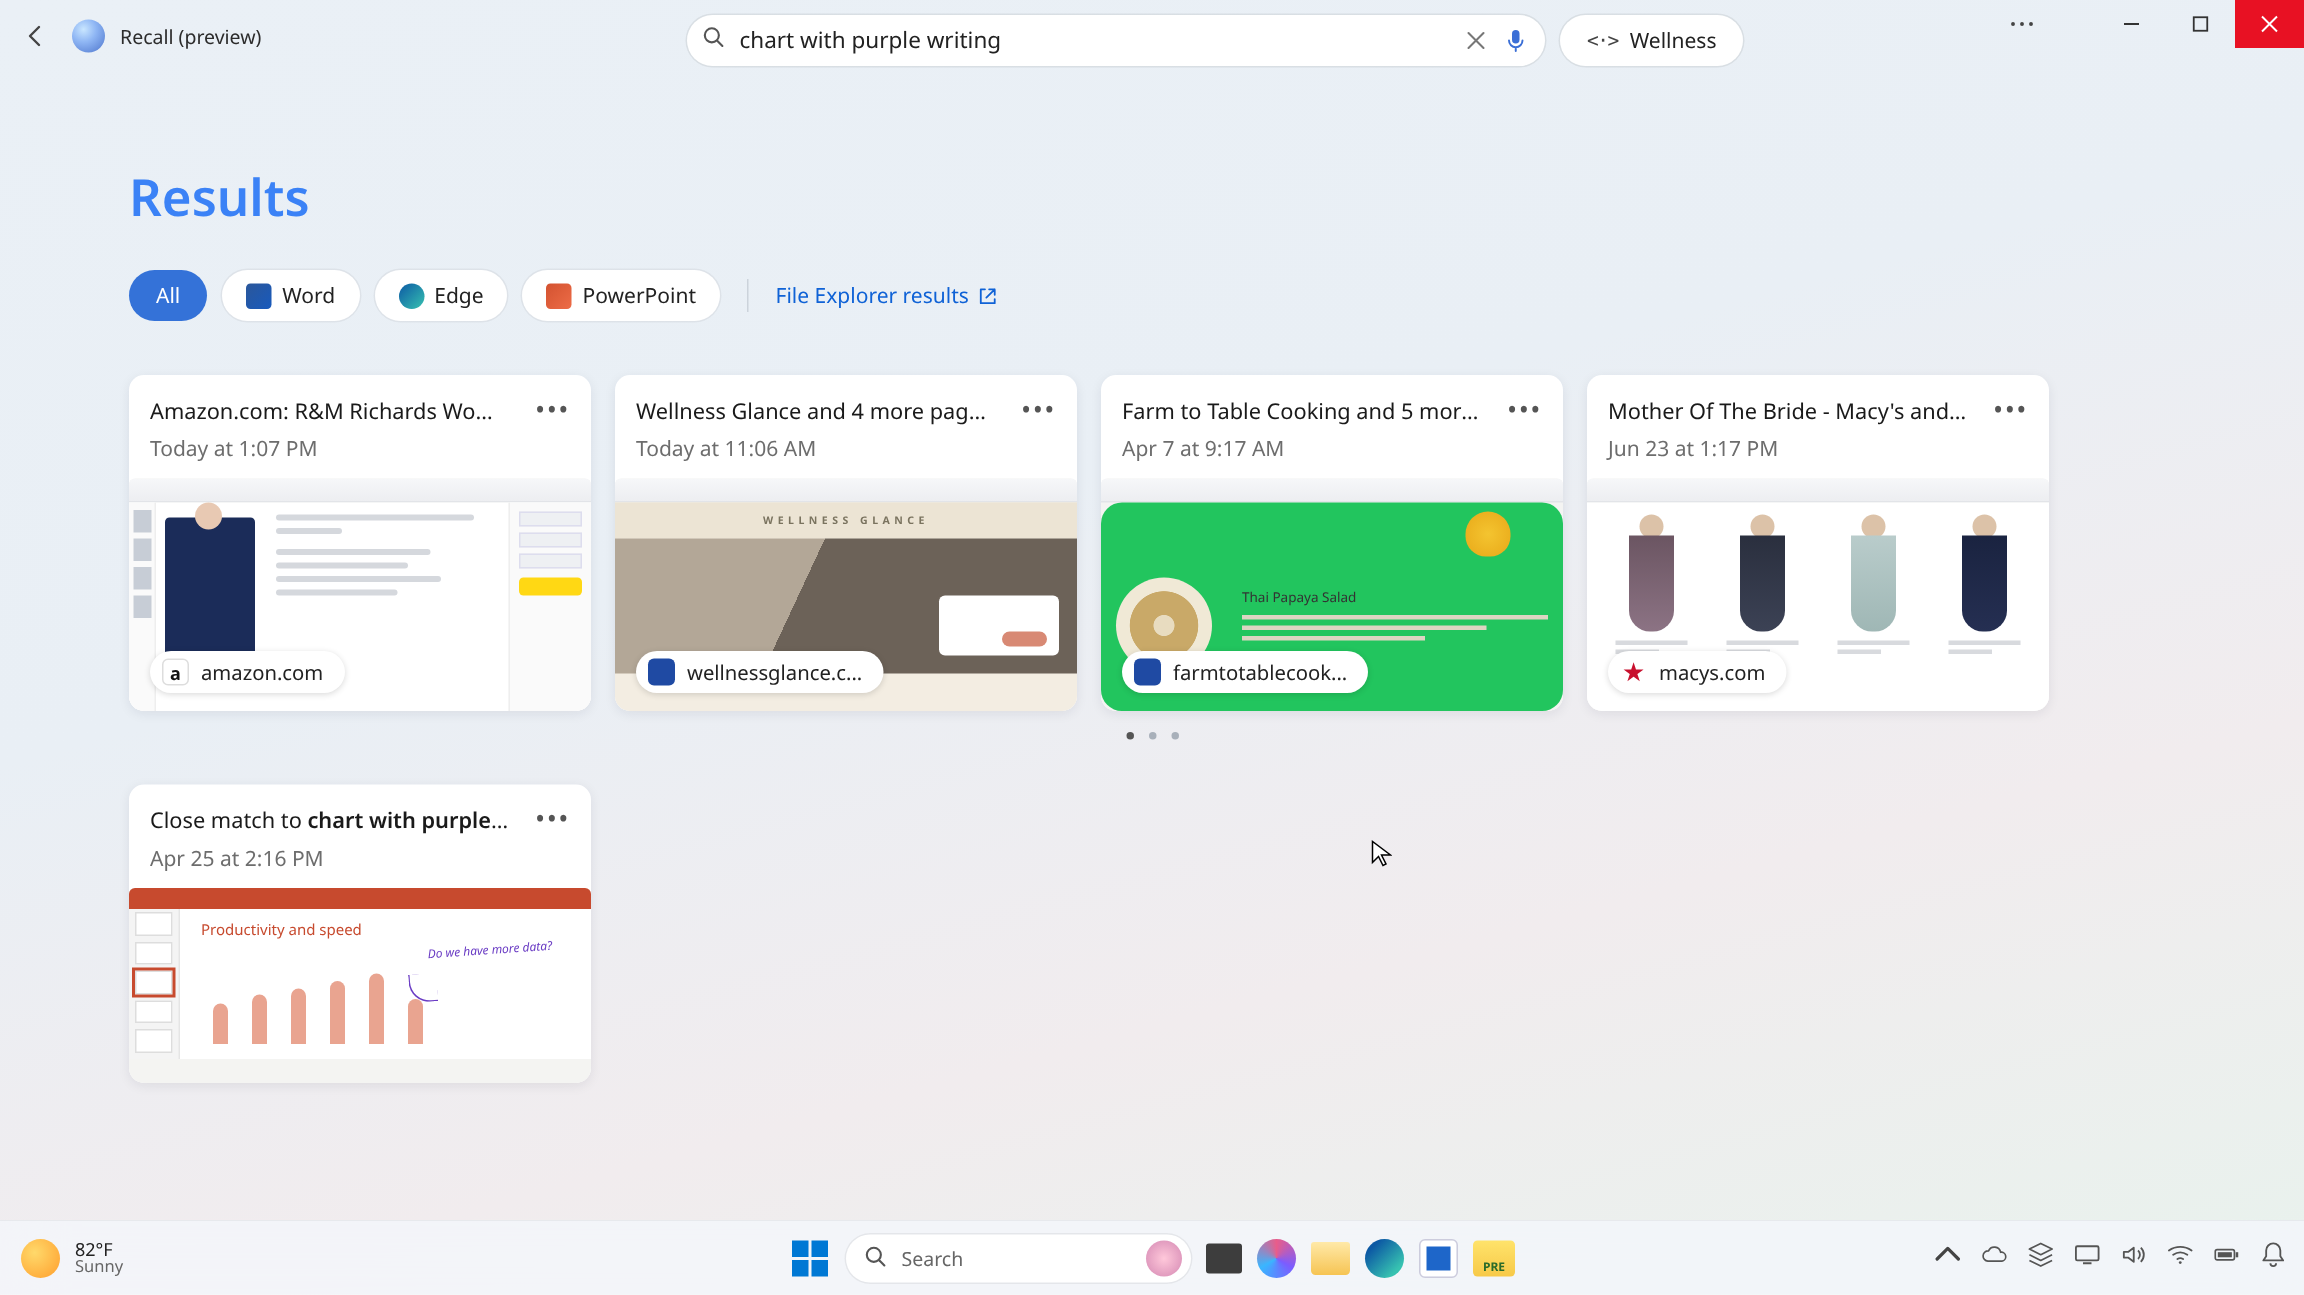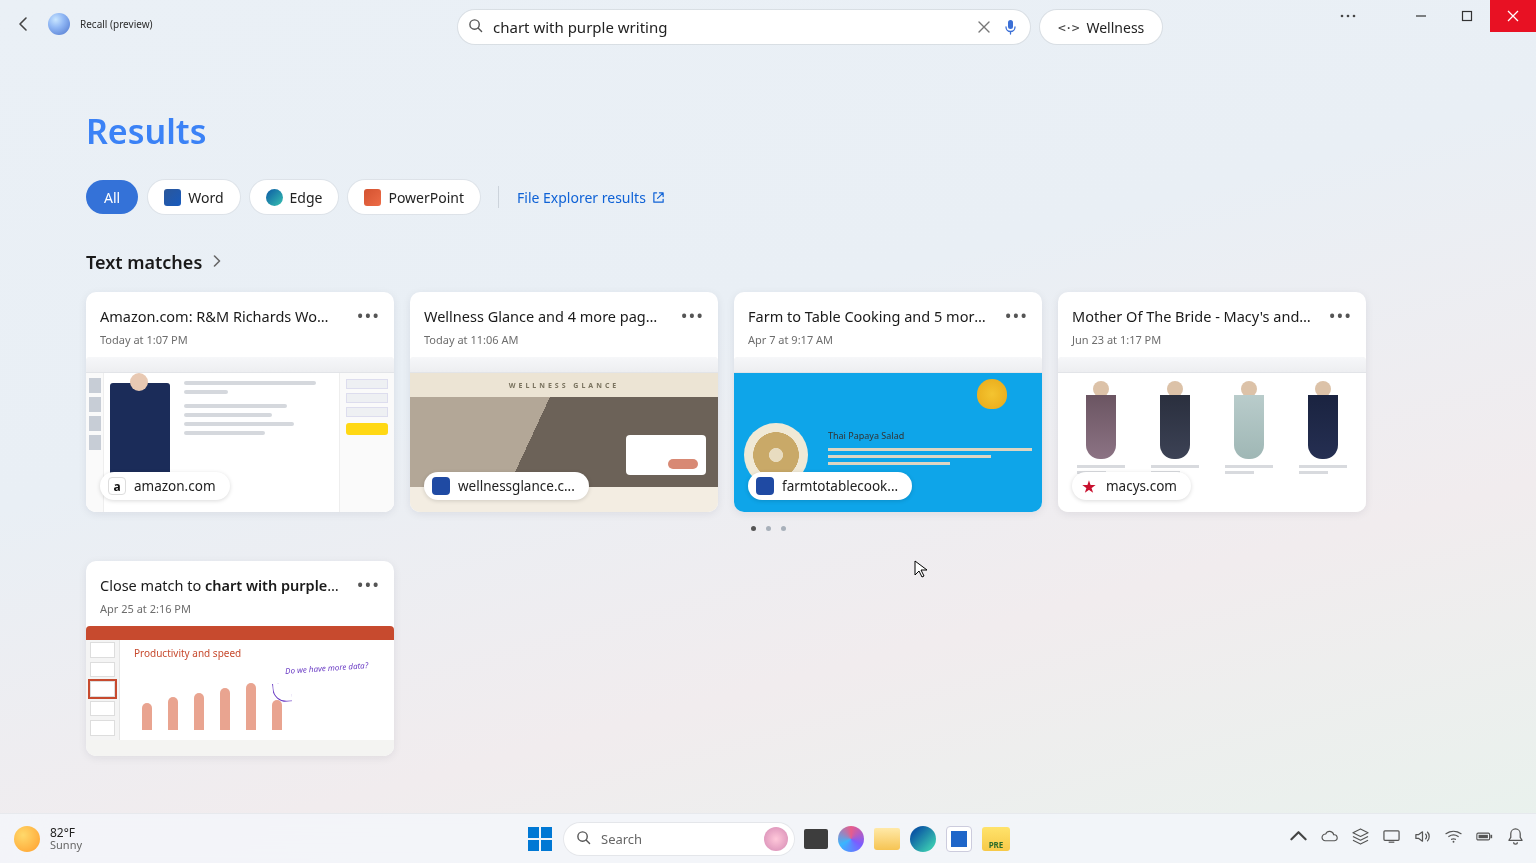--- a/index.html
+++ b/index.html
@@ -7,21 +7,21 @@
   body{
     background:linear-gradient(165deg,#eaf0f6 0%, #e9eff5 40%, #f1ecee 70%, #e8f2ed 100%);
     position:relative;
   }
   
   .titlebar{
     height:48px; display:flex; align-items:center; padding:0 0 0 10px;
   }
   .titlebar .back{width:28px;height:28px;display:flex;align-items:center;justify-content:center;border-radius:4px;color:#444;cursor:pointer;}
   .titlebar .appicon{width:22px;height:22px;border-radius:50%;background:radial-gradient(circle at 35% 30%, #c9e6ff 0%, #8fb6f4 40%, #4c74cc 100%);margin:0 10px;}
-  .titlebar .appname{font-size:10px;color:#2c2c2c;}
+  .titlebar .appname{font-size:13px;color:#2c2c2c;}
   .searchbox{
     position:absolute; left:458px; top:10px; width:572px; height:34px;
     background:#fff; border-radius:17px; display:flex; align-items:center;
     padding:0 10px; box-shadow:0 0 0 1px rgba(0,0,0,.07);
   }
   .searchbox .sicon{color:#555;margin-right:10px;font-size:14px;}
   .searchbox input{flex:1;border:none;outline:none;font-size:15px;color:#222;background:transparent;}
   .searchbox .clear,.searchbox .mic{width:20px;height:20px;display:flex;align-items:center;justify-content:center;color:#666;cursor:pointer;margin-left:6px;}
   .timeline-btn{
     position:absolute; left:1040px; top:10px; height:34px; padding:0 18px;
@@ -47,21 +47,21 @@
   .filters .sep{width:1px;height:22px;background:#ccd3db;margin:0 8px;}
   .fe-link{color:#0f62d6;font-size:14px;cursor:pointer;display:flex;align-items:center;gap:6px;}
   .section-h{font-size:18px;font-weight:600;color:#1a1a1a;display:flex;align-items:center;gap:10px;cursor:pointer;margin-bottom:18px;}
   .section-h .chev{color:#666;font-size:13px;}
   .cards{display:flex;gap:16px;margin-bottom:14px;}
   .card{
     width:308px;background:#fff;border-radius:10px;box-shadow:0 2px 8px rgba(20,30,50,.08);
     padding:14px 14px 0 14px;position:relative;cursor:pointer;
   }
   .card-title{font-size:14.5px;color:#1a1a1a;white-space:nowrap;overflow:hidden;text-overflow:ellipsis;max-width:240px;}
-  .card-time{font-size:11px;color:#6d6d6d;margin-top:6px;margin-bottom:10px;}
+  .card-time{font-size:14px;color:#6d6d6d;margin-top:6px;margin-bottom:10px;}
   .card-more{position:absolute;top:18px;right:14px;color:#555;font-size:18px;letter-spacing:1px;line-height:10px;cursor:pointer;}
   .thumb{width:100%;height:155px;background:#f4f4f2;border-radius:4px 4px 10px 10px;margin:0 -14px;width:calc(100% + 28px);margin-left:-14px;position:relative;overflow:hidden;}
   .src-chip{position:absolute;left:14px;bottom:12px;background:#fff;border-radius:16px;padding:5px 14px 5px 8px;display:flex;align-items:center;gap:8px;font-size:13.5px;color:#222;box-shadow:0 1px 4px rgba(0,0,0,.15);z-index:5;}
   .src-chip .cicon{width:18px;height:18px;border-radius:4px;display:flex;align-items:center;justify-content:center;font-size:12px;font-weight:700;}
   .cicon.amz{background:#fff;color:#111;border:1px solid #ddd;}
   .cicon.wg{background:#1f4aa3;}
   .cicon.ft{background:#1f4aa3;}
   .cicon.mc{color:#c8102e;background:#fff;font-size:15px;}
   .pager{display:flex;justify-content:center;gap:10px;margin-bottom:30px;}
   .pager .dot{width:5px;height:5px;border-radius:50%;background:#a8b0ba;}
@@ -77,21 +77,21 @@
   .t-amz .info{flex:1;padding:8px;}
   .t-amz .info .ln{height:4px;background:#d5d8dd;margin-bottom:5px;border-radius:2px;}
   .t-amz .rcol{width:55px;background:#fafafa;border-left:1px solid #eee;padding:6px;}
   .t-amz .rcol .box{height:10px;background:#eef0f3;margin-bottom:4px;border:1px solid #dde;}
   .t-amz .rcol .yb{height:12px;background:#ffd814;border-radius:3px;margin-top:6px;}
   .t-wg{height:calc(100% - 16px);background:#f3ede2;position:relative;font-weight:bold;}
   .t-wg .bar{height:24px;background:#ece4d4;display:flex;align-items:center;justify-content:center;font-size:7px;letter-spacing:3px;color:#7a735f;}
   .t-wg .hero{height:90px;background:linear-gradient(115deg,#b3a797 40%,#6c6258 40%);position:relative;}
   .t-wg .hero .pop{position:absolute;right:12px;bottom:12px;width:80px;height:40px;background:#fff;border-radius:4px;}
   .t-wg .hero .btn{position:absolute;right:20px;bottom:18px;width:30px;height:10px;background:#d88974;border-radius:5px;}
-  .t-ft{height:calc(100% - 16px);background:#0ea5e9;display:flex;font-size:6px;}
+  .t-ft{height:calc(100% - 16px);background:#22c55e;display:flex;font-size:6px;border-radius:14px;}
   .t-ft .chick{width:30px;height:30px;background:radial-gradient(circle,#f4c430,#e8a818);border-radius:50% 50% 45% 45%;position:absolute;top:22px;right:35px;}
   .t-ft .body{display:flex;width:100%;padding-top:42px;}
   .t-ft .plate{width:64px;height:64px;border-radius:50%;background:radial-gradient(circle,#e8dcc0 15%,#c9a968 16% 50%,#f0e9d6 51%);margin:8px 10px;}
   .t-ft .txt{flex:1;padding:14px 10px;}
   .t-ft .txt .tl{font-size:9px;color:#333;margin-bottom:6px;}
   .t-ft .txt .sb{height:3px;background:#ddd5c2;margin-bottom:4px;}
   .t-mc{height:calc(100% - 16px);background:#fff;display:flex;justify-content:space-around;padding:8px 6px;}
   .t-mc .dress{width:48px;display:flex;flex-direction:column;align-items:center;}
   .t-mc .fig{width:34px;height:78px;border-radius:4px;position:relative;}
   .t-mc .fig::before{content:"";position:absolute;top:0;left:9px;width:16px;height:16px;border-radius:50%;background:#dcc2a8;}
@@ -232,28 +232,20 @@
       </div>
     <div class="sep"></div>
     <div class="fe-link">
       <span>File Explorer results</span>
       <svg width="13" height="13" viewBox="0 0 14 14">
           <path d="M5 2H2v10h10V9M8 2h4v4M12 2 6 8" fill="none" stroke="#0f62d6" stroke-width="1.3" stroke-linecap="round" stroke-linejoin="round"></path>
         </svg>
     </div>
   </div>
 
-  <div class="section-h">
-    <span>Text matches</span>
-    <span class="chev">
-      <svg width="9" height="12" viewBox="0 0 8 12">
-          <path d="M2 1l5 5-5 5" fill="none" stroke="#666" stroke-width="1.6" stroke-linecap="round" stroke-linejoin="round"></path>
-        </svg>
-    </span>
-  </div>
 
   <div class="cards">
 
     <div class="card">
       <div class="card-title">Amazon.com: R&amp;M Richards Women's P...</div>
       <div class="card-time">Today at 1:07 PM</div>
       <div class="card-more">•••</div>
       <div class="thumb">
         <div class="chrome"></div>
         <div class="t-amz">

